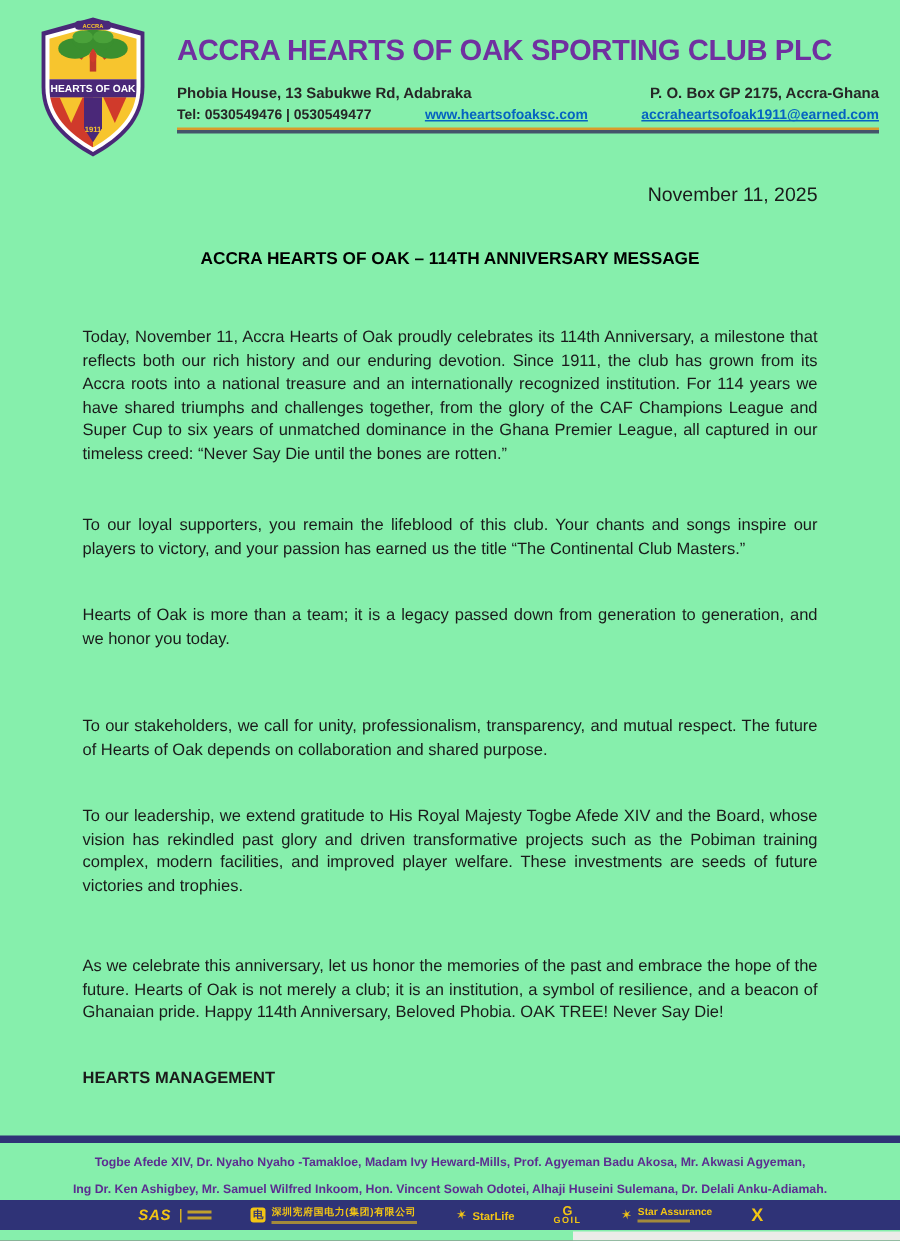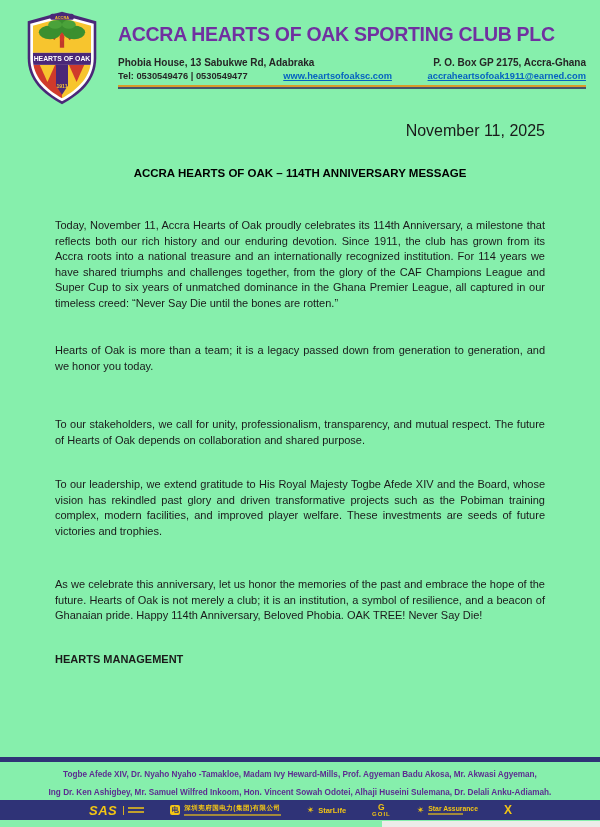--- a/index.html
+++ b/index.html
@@ -17,21 +17,21 @@
     letter-spacing:-0.3px; white-space:nowrap;
   }
   .contact-row1 { display:flex; justify-content:space-between; margin-top:11px;
     font-size:10px; font-weight:bold; color:#262626; }
   .contact-row2 { display:flex; justify-content:space-between; margin-top:3px;
     font-size:9.3px; font-weight:bold; color:#262626; align-items:baseline; }
   .doc-link { color:#0563C1; text-decoration:underline; cursor:pointer; }
   .header-rule { margin-top:4px; height:4px;
     background:linear-gradient(180deg,#D99B2B 0%,#D99B2B 38%,#9E3B3B 38%,#9E3B3B 50%,#44546A 50%,#44546A 100%); }
   
-  .date-line { position:absolute; top:122px; right:55px; font-size:16px; color:#1a1a1a; }
+  .date-line { position:absolute; top:122px; right:55px; font-size:13px; color:#1a1a1a; }
   .letter-title {
     position:absolute; top:167px; left:0; right:0; text-align:center;
     font-size:11.5px; font-weight:bold; color:#000; 
   }
   .body-text { position:absolute; top:218px; left:55px; width:490px;
     font-size:11px; line-height:15.5px; color:#1a1a1a; text-align:justify; }
   .body-text p.p1 { margin-bottom:32px; }
   .body-text p.p2 { margin-bottom:29px; }
   .body-text p.p3 { margin-bottom:43px; }
   .body-text p.p4 { margin-bottom:29px; }
@@ -40,21 +40,21 @@
   .signed { font-weight:bold; margin-bottom:13px; }
   .signature { font-weight:bold; }
   
   .footer-rule { position:absolute; top:757px; left:0; width:600px; height:5px; background:#2F3377; }
   .board-names { position:absolute; top:766px; left:10px; right:10px; text-align:center;
     color:#5C2D91; font-weight:bold; font-size:8.2px; line-height:17.5px; }
   .sponsor-bar { position:absolute; top:800px; left:0; width:600px; height:20px;
     background:#2F3377; display:flex; align-items:center; justify-content:center; gap:26px;
     color:#F2C514; }
   .sponsor { display:flex; align-items:center; gap:4px; white-space:nowrap; }
-  .sas-text { font-size:13px; font-weight:900; font-style:italic; letter-spacing:.5px; }
+  .sas-text { font-size:10px; font-weight:900; font-style:italic; letter-spacing:.5px; }
   .sas-div { width:1px; height:9px; background:#F2C514; opacity:.85; margin-left:2px; }
   .tiny-lines { display:flex; flex-direction:column; gap:1.5px; }
   .tiny-lines i { display:block; width:16px; height:2px; background:#F2C514; opacity:.75; }
   .cjk-icon { width:10px; height:10px; background:#F2C514; border-radius:2px;
     color:#2F3377; font-size:7px; font-weight:bold; display:flex; align-items:center; justify-content:center; }
   .cjk-block { display:flex; flex-direction:column; }
   .cjk-main { font-size:6.5px; font-weight:bold; letter-spacing:.5px; }
   .cjk-sub { margin-top:1px; height:2px; width:100%; background:#F2C514; opacity:.6; }
   .star-glyph { font-size:9px; line-height:1; transform:rotate(-12deg); display:inline-block; }
   .starlife-text { font-size:7.5px; font-weight:bold; }
@@ -129,20 +129,21 @@
       <div class="header-rule"></div>
     </div>
   </div>
 
   <div class="date-line">November 11, 2025</div>
 
   <div class="letter-title">ACCRA HEARTS OF OAK – 114TH ANNIVERSARY MESSAGE</div>
 
   <div class="body-text">
     <p class="p1">Today, November 11, Accra Hearts of Oak proudly celebrates its 114th Anniversary, a milestone that reflects both our rich history and our enduring devotion. Since 1911, the club has grown from its Accra roots into a national treasure and an internationally recognized institution. For 114 years we have shared triumphs and challenges together, from the glory of the CAF Champions League and Super Cup to six years of unmatched dominance in the Ghana Premier League, all captured in our timeless creed: “Never Say Die until the bones are rotten.”</p>
+    <p class="p2">To our loyal supporters, you remain the lifeblood of this club. Your chants and songs inspire our players to victory, and your passion has earned us the title “The Continental Club Masters.”</p>
     <p class="p3">Hearts of Oak is more than a team; it is a legacy passed down from generation to generation, and we honor you today.</p>
     <p class="p4">To our stakeholders, we call for unity, professionalism, transparency, and mutual respect. The future of Hearts of Oak depends on collaboration and shared purpose.</p>
     <p class="p5">To our leadership, we extend gratitude to His Royal Majesty Togbe Afede XIV and the Board, whose vision has rekindled past glory and driven transformative projects such as the Pobiman training complex, modern facilities, and improved player welfare. These investments are seeds of future victories and trophies.</p>
     <p class="p6">As we celebrate this anniversary, let us honor the memories of the past and embrace the hope of the future. Hearts of Oak is not merely a club; it is an institution, a symbol of resilience, and a beacon of Ghanaian pride. Happy 114th Anniversary, Beloved Phobia. OAK TREE! Never Say Die!</p>
     <div class="signature">HEARTS MANAGEMENT</div>
   </div>
 
   <div class="footer-rule"></div>
   <div class="board-names">
     <div>Togbe Afede XIV, Dr. Nyaho Nyaho -Tamakloe, Madam Ivy Heward-Mills, Prof. Agyeman Badu Akosa, Mr. Akwasi Agyeman,</div>

